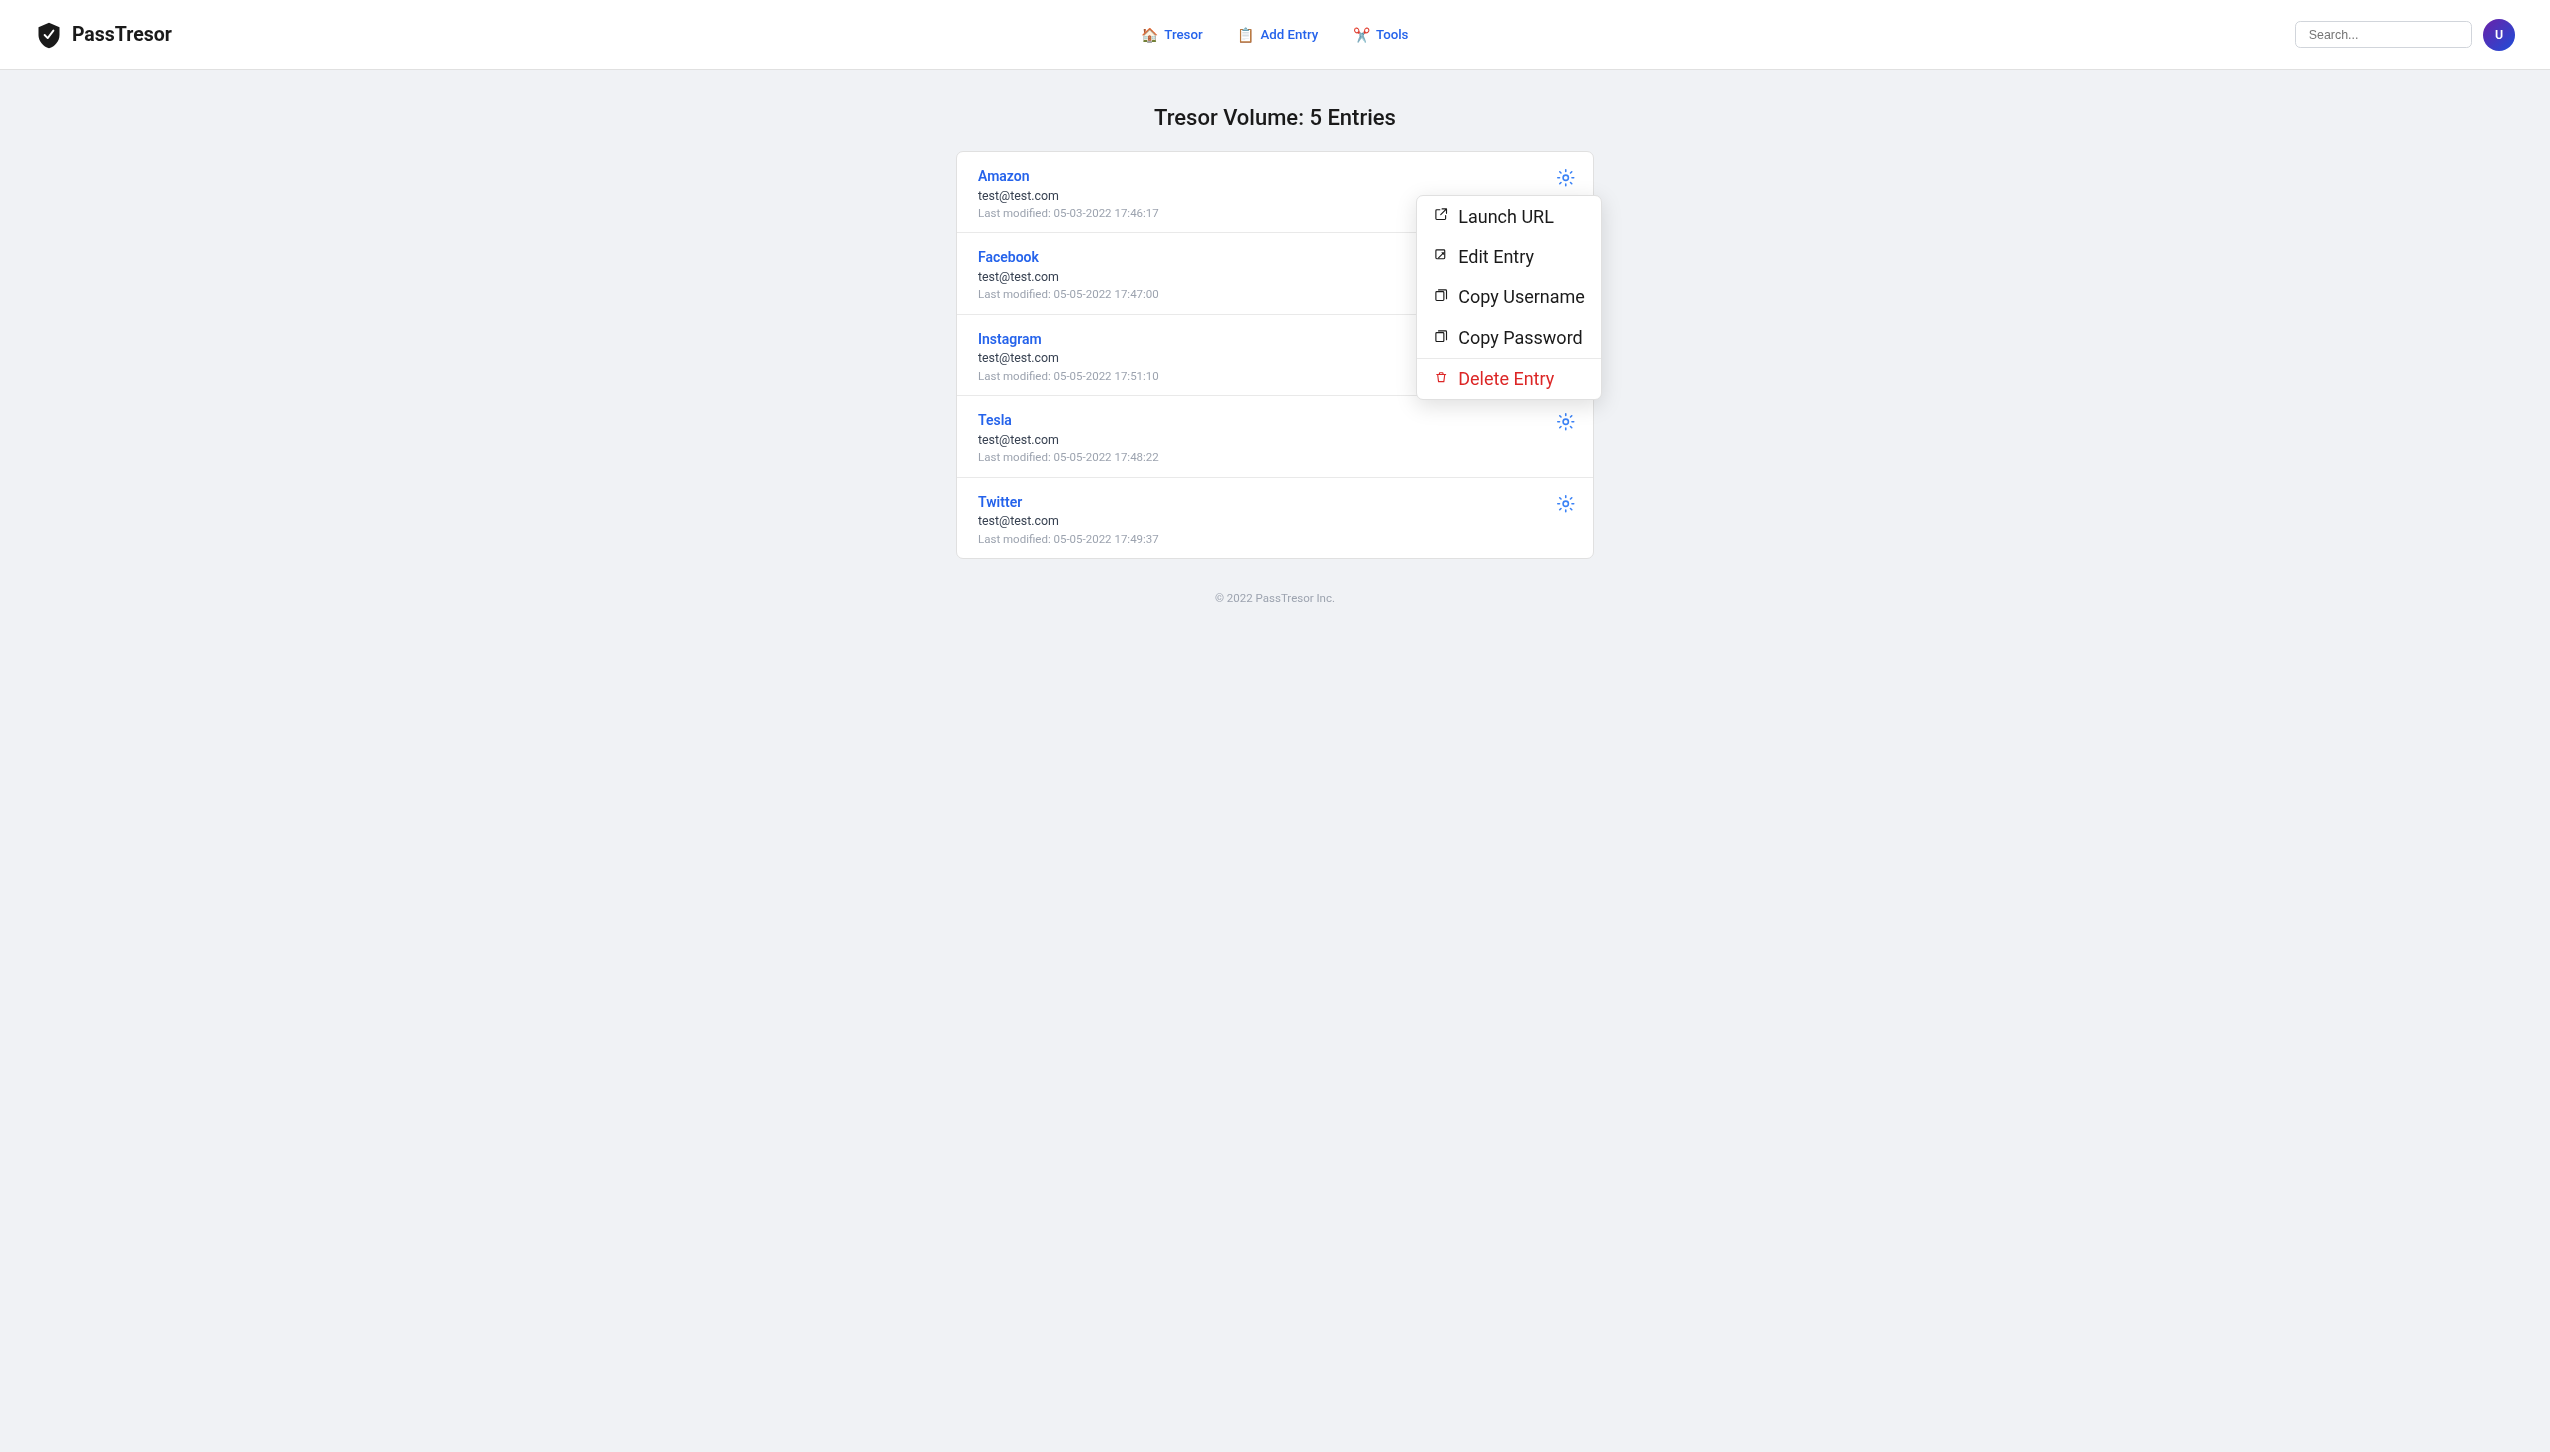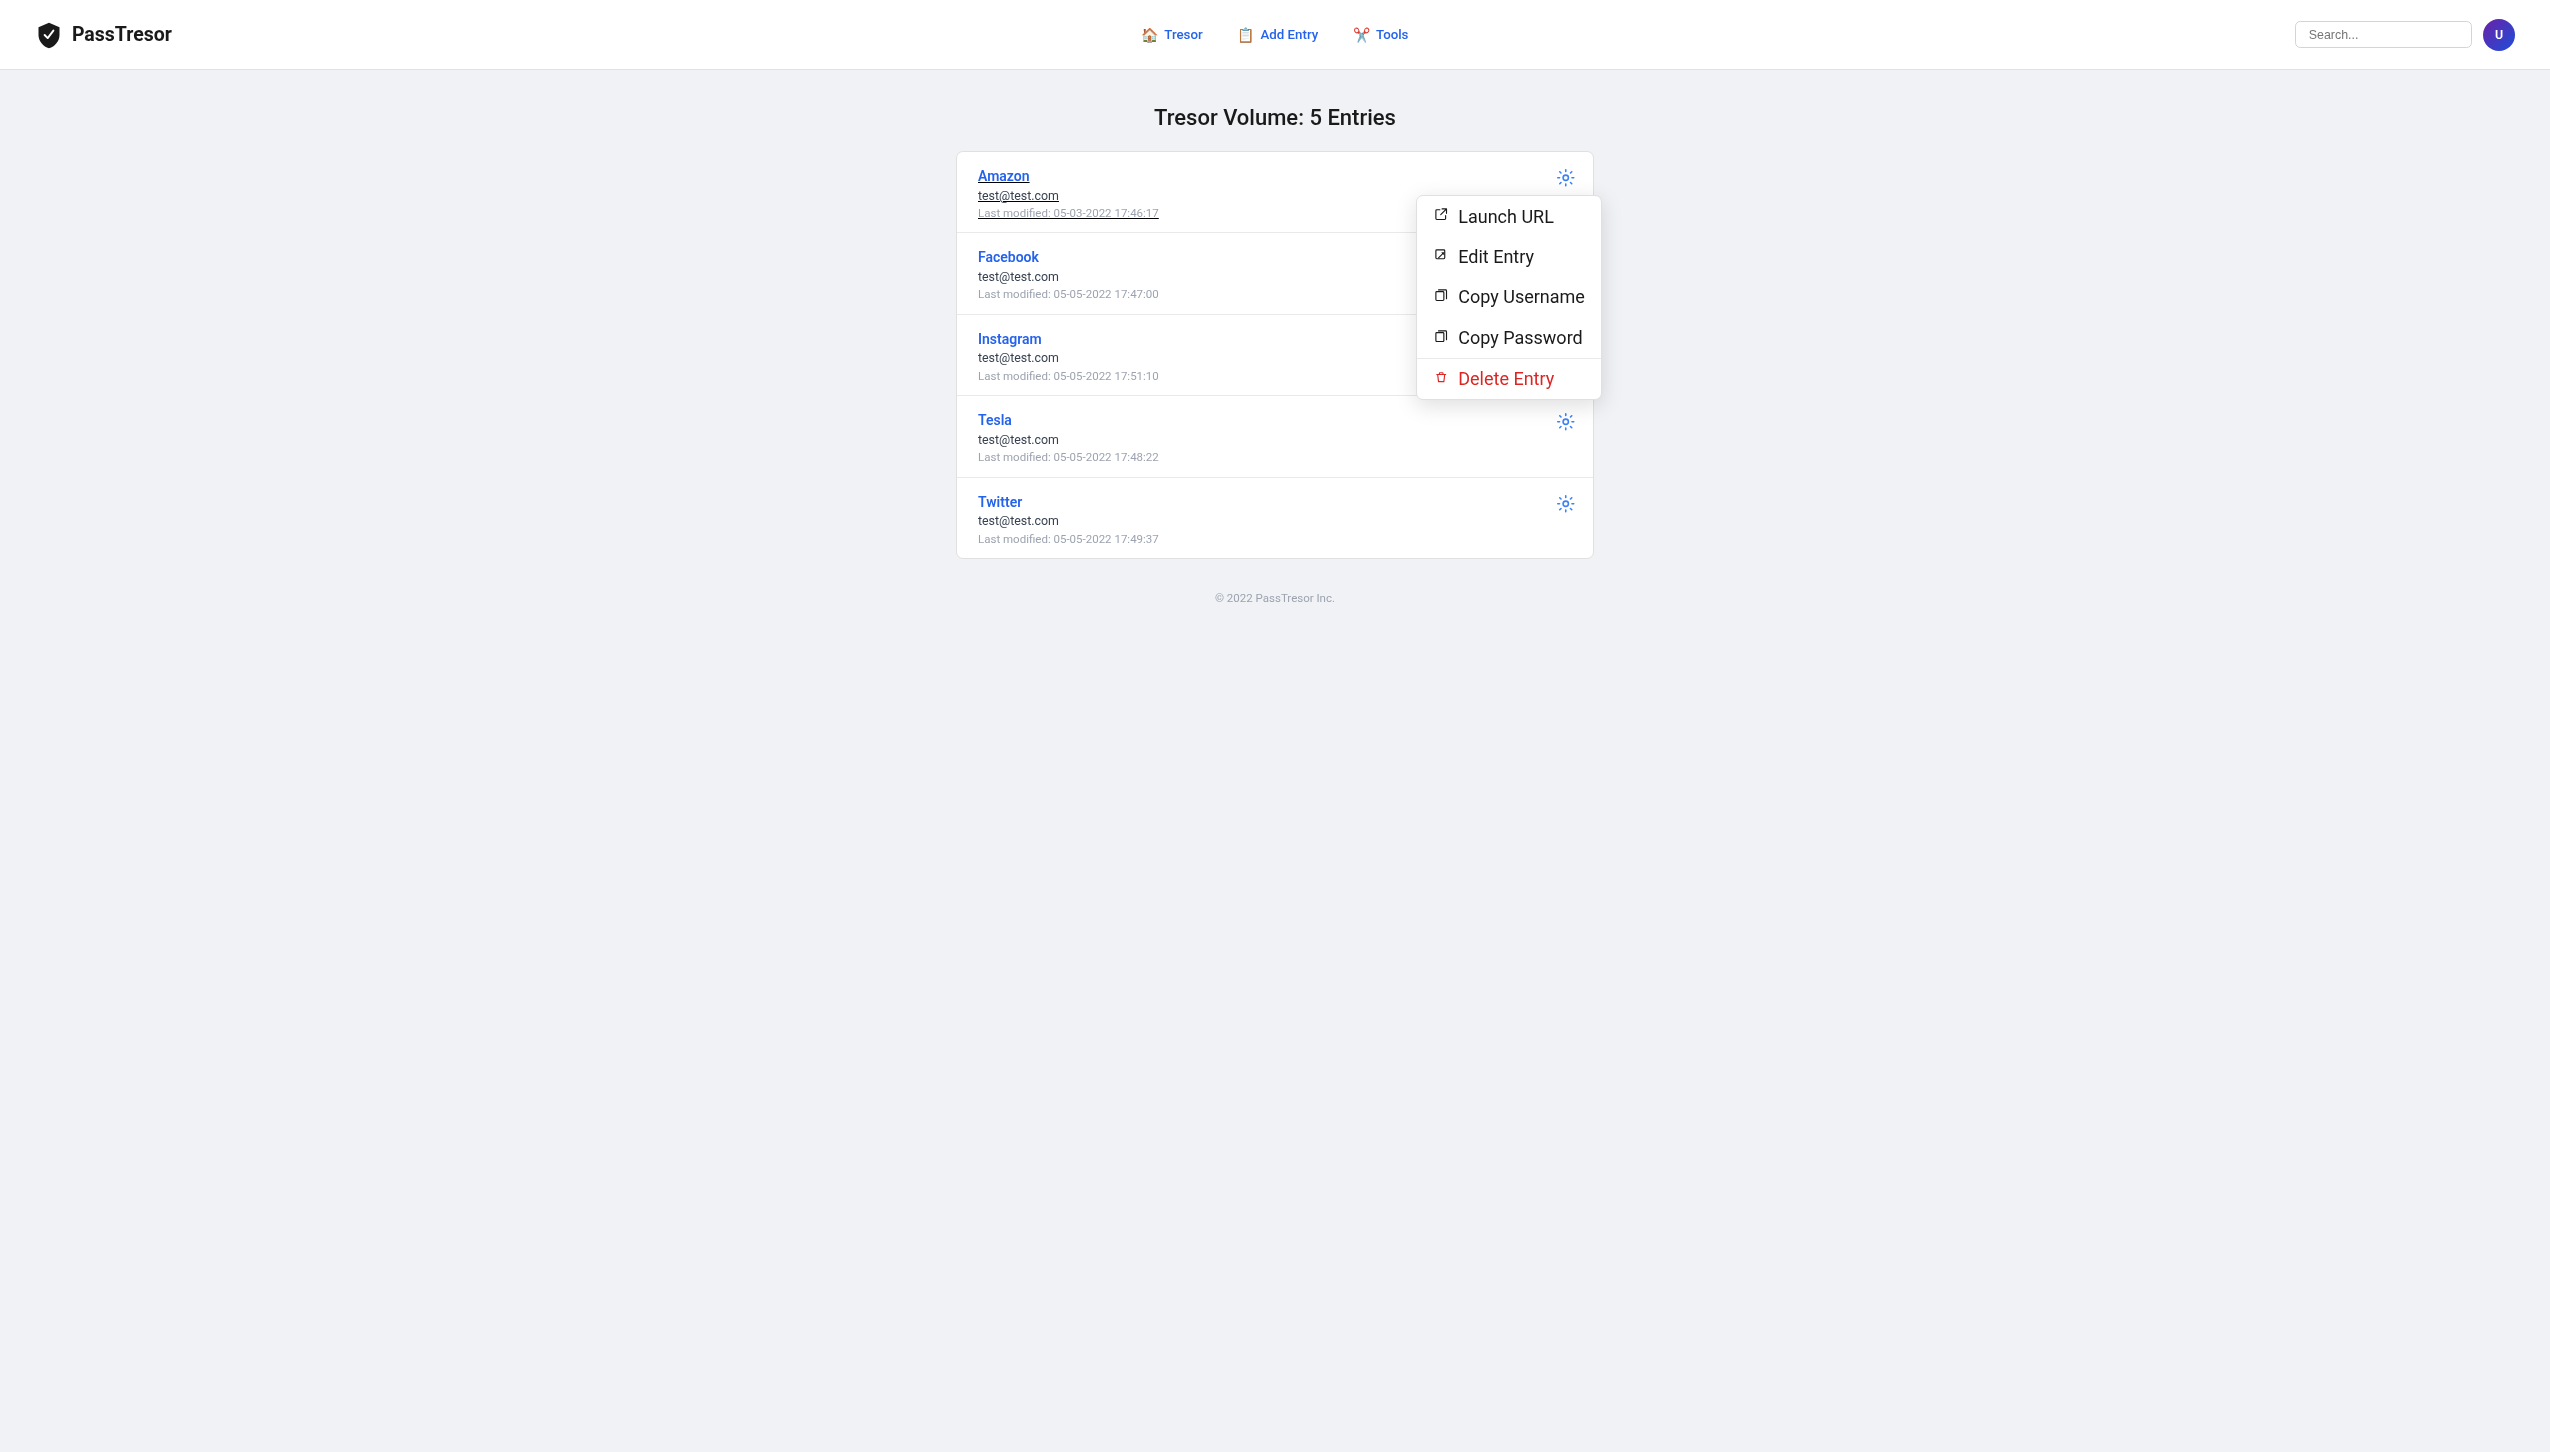--- a/index.html
+++ b/index.html
@@ -217,21 +217,21 @@
     <input class="search-input" type="text" placeholder="Search..." style="">
     <div class="avatar">U</div>
   </div>
 </nav>
 
 <main class="main">
   <h1 class="page-title">Tresor Volume: 5 Entries</h1>
 
   <div class="entries-list">
 
-    <div class="entry-item" style="position:relative;text-decoration:underline;">
+    <div class="entry-item" style="position:relative;">
       <div class="entry-name">Amazon</div>
       <div class="entry-username">test@test.com</div>
       <div class="entry-modified">Last modified: 05-03-2022 17:46:17</div>
       <button class="entry-gear" title="Options">
         
         <svg width="19.5" height="19.5" viewBox="0 0 22 22" fill="none" xmlns="http://www.w3.org/2000/svg">
           <circle cx="11" cy="11" r="3" stroke="#3b82f6" stroke-width="1.8"></circle>
           <path d="M11 2v2M11 18v2M2 11h2M18 11h2M4.22 4.22l1.42 1.42M16.36 16.36l1.42 1.42M4.22 17.78l1.42-1.42M16.36 5.64l1.42-1.42" stroke="#3b82f6" stroke-width="1.8" stroke-linecap="round"></path>
         </svg>
       </button>

